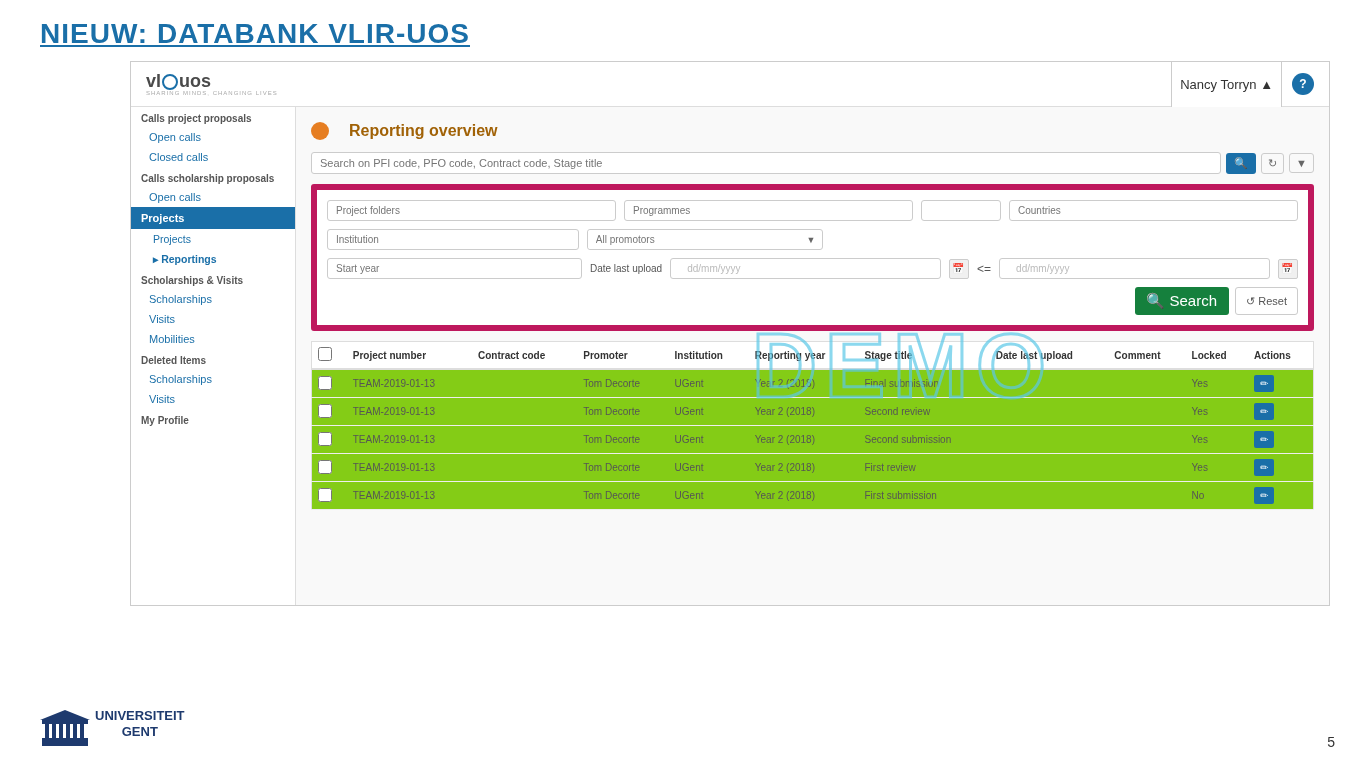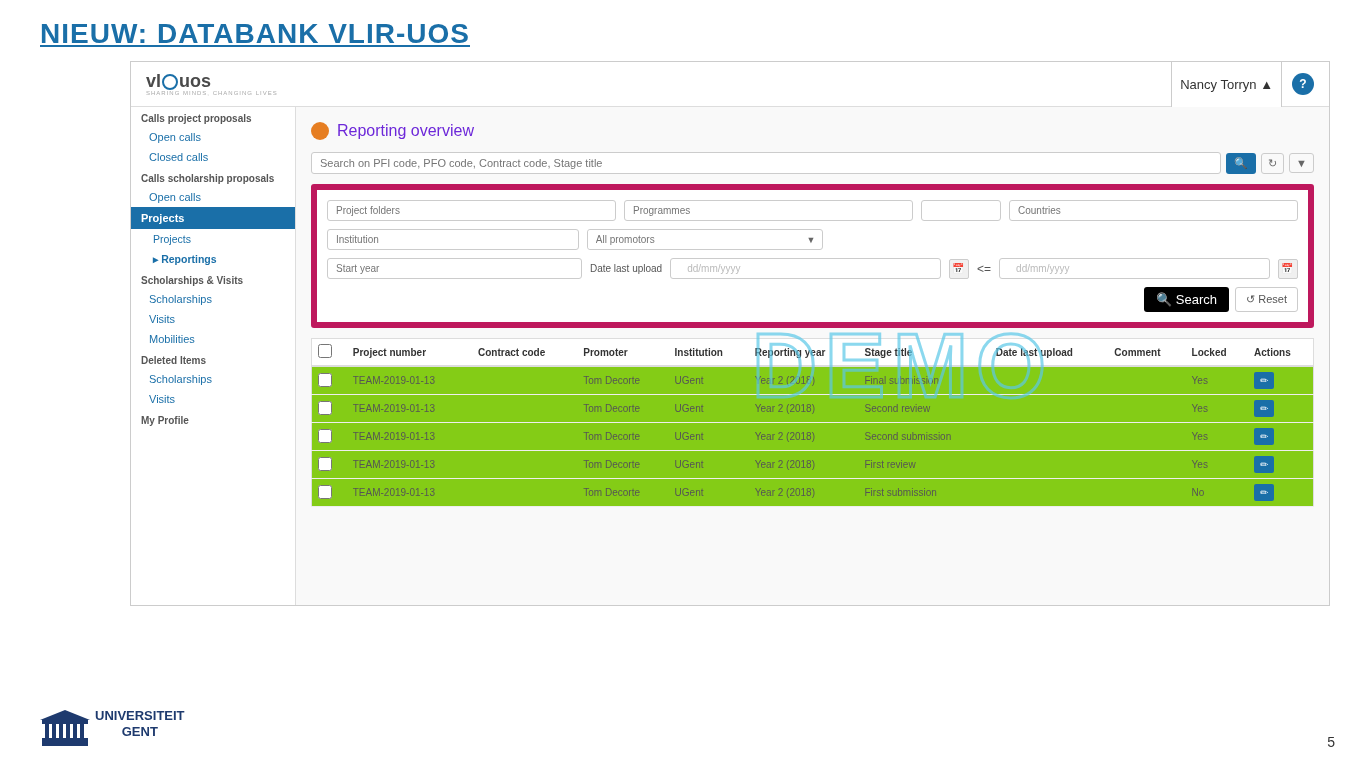--- a/index.html
+++ b/index.html
@@ -150,22 +150,23 @@
     .page-header-icon {
       width: 18px;
       height: 18px;
       background: #e67e22;
       border-radius: 50%;
       flex-shrink: 0;
     }
 
     .page-header-title {
       font-size: 16px;
-      font-weight: normal;
-      color: #6d28d9;
+      font-weight: bold;
+      color: #a16207;
+      margin-left: 12px;
     }
 
     .search-input {
       flex: 1;
       border: none;
       outline: none;
       font-size: 11px;
       color: #999;
       background: transparent;
     }
@@ -265,26 +266,26 @@
       color: #666;
     }
 
     .filter-actions {
       display: flex;
       justify-content: flex-end;
       gap: 6px;
     }
 
     .btn-search {
-      background: #000000;
+      background: #15803d;
       color: #fff;
       border: none;
       border-radius: 3px;
       padding: 5px 12px;
-      font-size: 13px;
+      font-size: 15px;
       cursor: pointer;
       display: flex;
       align-items: center;
       gap: 4px;
     }
 
     .btn-reset {
       background: #fff;
       color: #555;
       border: 1px solid #ccc;

